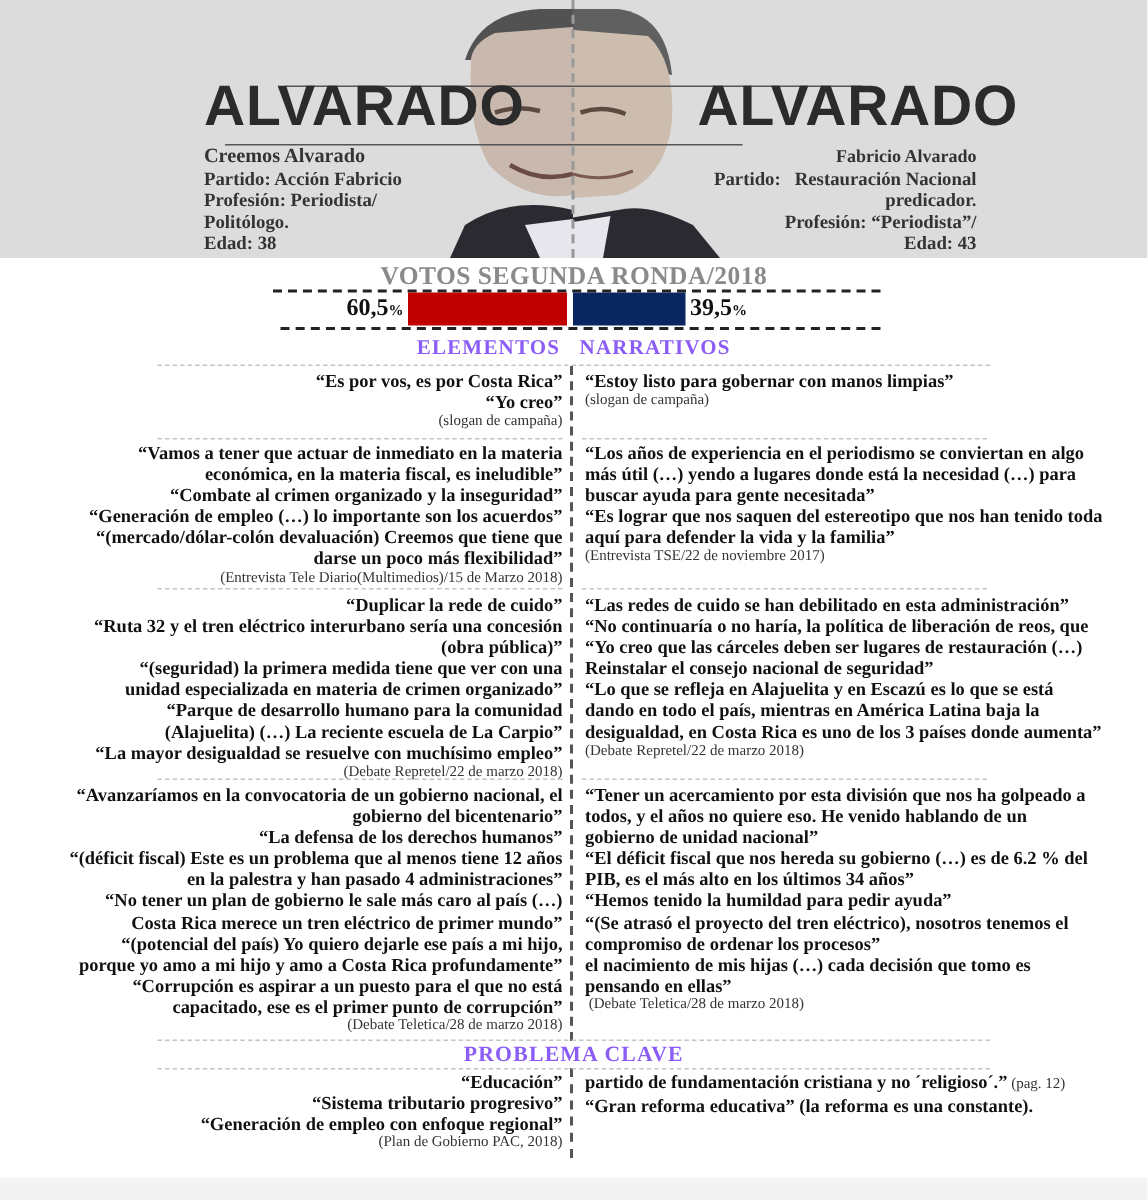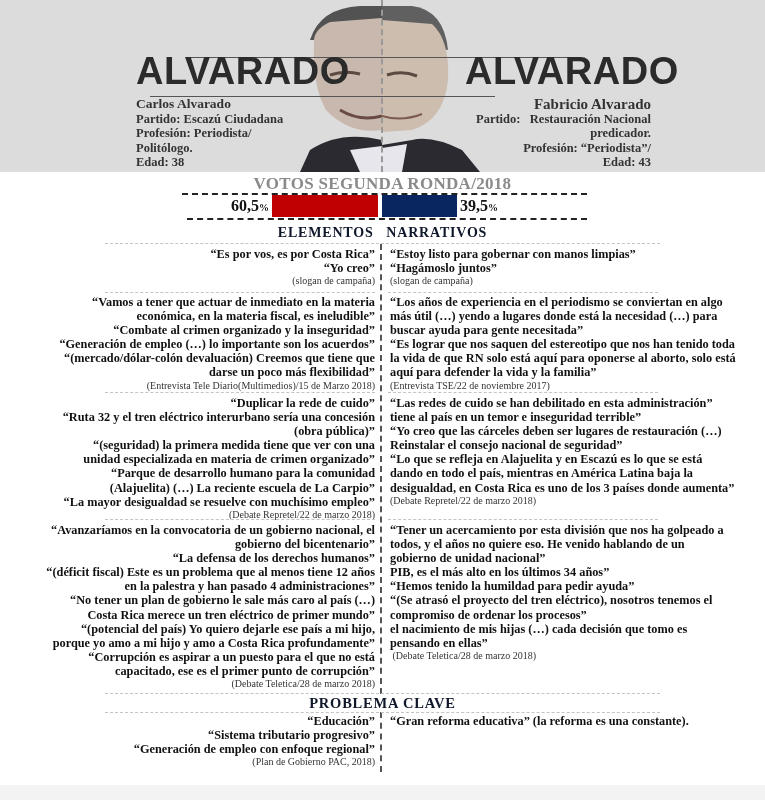--- a/index.html
+++ b/index.html
@@ -26,21 +26,21 @@
   .votes-title { position: absolute; top: 174px; left: 0; width: 765px; text-align: center; font-weight: bold; font-size: 17px; color: #8a8a8a; letter-spacing: 0.3px; }
   .dash-line { position: absolute; height: 0; border-top: 2px dashed #222; }
   .bar { position: absolute; top: 195px; height: 22px; }
   .bar.red { left: 272px; width: 106px; background: #c00000; }
   .bar.blue { left: 382px; width: 75px; background: #0a2660; }
   .pct { position: absolute; top: 197px; font-weight: bold; font-size: 16px; color: #111; }
   .pct small { font-size: 10px; }
   .pct.left { left: 231px; }
   .pct.right { left: 460px; }
 
-  .section-title { position: absolute; left: 0; width: 765px; text-align: center; font-weight: bold; font-size: 14px; color: #0f172a; letter-spacing: 0.8px; }
+  .section-title { position: absolute; left: 0; width: 765px; text-align: center; font-weight: bold; font-size: 14px; color: #8b5cf6; letter-spacing: 0.8px; }
 
   
   .center-col { position: absolute; left: 380px; width: 4px; border-left: 2px dashed #555; }
 
   
   .block { position: absolute; font-size: 12.3px; line-height: 14.1px; }
   .block.left { right: 390px; text-align: right; width: 380px; }
   .block.right { left: 390px; text-align: left; width: 370px; }
   .quote { font-weight: bold; display: block; }
   .src { font-size: 10px; line-height: 12px; color: #333; display: block; font-weight: normal; }
@@ -73,28 +73,28 @@
     </svg>
   </div>
   <div class="hline" style="left:190px; top:57px; width:385px;"></div>
   <div class="hline" style="left:150px; top:96px; width:345px;"></div>
   <div class="divider-v"></div>
 
   <div class="surname left">ALVARADO</div>
   <div class="surname right">ALVARADO</div>
 
   <div class="info left">
-    <div style="font-size:13.5px;">Carlos Alvarado</div>
-    <div>Partido: Escazú Ciudadana</div>
+    <div style="font-size:13.5px;">Creemos Alvarado</div>
+    <div>Partido: Acción Fabricio</div>
     <div>Profesión: Periodista/</div>
     <div>Politólogo.</div>
     <div>Edad: 38</div>
   </div>
   <div class="info right" style="left:436px; width:215px; text-align:right;">
-    <div style="font-size:15px;">Fabricio Alvarado</div>
+    <div style="font-size:12px;">Fabricio Alvarado</div>
     <div style="white-space:pre;">Partido:   Restauración Nacional</div>
     <div>predicador.</div>
     <div>Profesión: “Periodista”/</div>
     <div>Edad: 43</div>
   </div>
 </div>
 
 <div class="votes-title">VOTOS SEGUNDA RONDA/2018</div>
 <div class="dash-line" style="left:182px; top:193px; width:405px;"></div>
 <div class="dash-line" style="left:187px; top:218px; width:400px;"></div>
@@ -161,58 +161,58 @@
 
 <div class="block left" style="top:714px;">
   <span class="quote">“Educación”</span>
   <span class="quote">“Sistema tributario progresivo”</span>
   <span class="quote">“Generación de empleo con enfoque regional”</span>
   <span class="src">(Plan de Gobierno PAC, 2018)</span>
 </div>
 
 <div class="block right" style="top:247px;">
   <span class="quote">“Estoy listo para gobernar con manos limpias”</span>
-  <span class="quote">“Hagámoslo juntos”</span>
   <span class="src">(slogan de campaña)</span>
 </div>
 <div class="sep" style="left:388px; top:292px; width:270px;"></div>
 
 <div class="block right" style="top:295px;">
   <span class="quote">“Los años de experiencia en el periodismo se conviertan en algo</span>
   <span class="quote">más útil (…) yendo a lugares donde está la necesidad (…) para</span>
   <span class="quote">buscar ayuda para gente necesitada”</span>
   <span class="quote">“Es lograr que nos saquen del estereotipo que nos han tenido toda</span>
-  <span class="quote">la vida de que RN solo está aquí para oponerse al aborto, solo está</span>
   <span class="quote">aquí para  defender la vida y la familia”</span>
   <span class="src">(Entrevista TSE/22 de noviembre 2017)</span>
 </div>
 <div class="sep" style="left:388px; top:392px; width:270px;"></div>
 
 <div class="block right" style="top:396px;">
   <span class="quote">“Las redes de cuido se han debilitado en esta administración”</span>
-  <span class="quote">tiene al país en un temor e inseguridad terrible”</span>
+  <span class="quote">“No continuaría o no haría, la política de liberación de reos, que</span>
   <span class="quote">“Yo creo que las cárceles deben ser lugares de restauración (…)</span>
   <span class="quote">Reinstalar el consejo nacional de seguridad”</span>
   <span class="quote">“Lo que se refleja  en Alajuelita y en Escazú es lo que se está</span>
   <span class="quote">dando en todo el país, mientras en América Latina baja  la</span>
   <span class="quote">desigualdad, en Costa Rica es uno de los 3 países donde aumenta”</span>
   <span class="src">(Debate Repretel/22 de marzo 2018)</span>
 </div>
 <div class="sep" style="left:388px; top:519px; width:270px;"></div>
 
 <div class="block right" style="top:523px;">
   <span class="quote">“Tener un acercamiento por esta división que nos ha golpeado a</span>
   <span class="quote">todos, y el años no quiere eso. He venido hablando de un</span>
   <span class="quote">gobierno de unidad nacional”</span>
+  <span class="quote">“El déficit fiscal que nos hereda su gobierno (…) es de 6.2 % del</span>
   <span class="quote">PIB, es el más alto en los últimos 34 años”</span>
   <span class="quote">“Hemos tenido la humildad para pedir ayuda”</span>
   <span class="quote">“(Se atrasó el proyecto  del tren eléctrico),  nosotros tenemos el</span>
   <span class="quote">compromiso de ordenar los procesos”</span>
   <span class="quote">el nacimiento de mis hijas (…) cada  decisión que tomo es</span>
   <span class="quote">pensando en ellas”</span>
   <span class="src" style="white-space:pre;"> (Debate Teletica/28 de marzo 2018)</span>
 </div>
 
 <div class="block right" style="top:714px;">
+  <span class="quote"><span>partido de fundamentación cristiana y no ´religioso´.”</span><span class="inline-src"> (pag. 12)</span></span>
   <span class="quote">“Gran reforma educativa” (la reforma es una constante).</span>
 </div>
 
 <div class="bottom-band"></div>
 
 </body></html>

